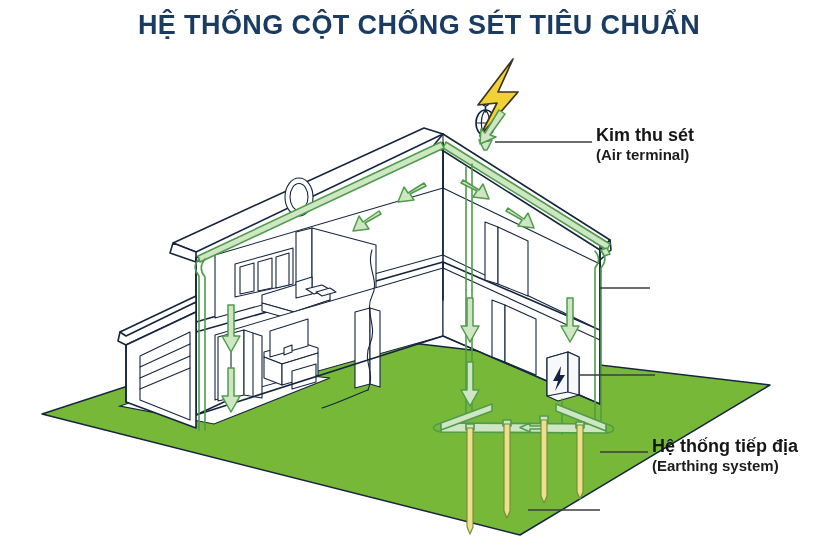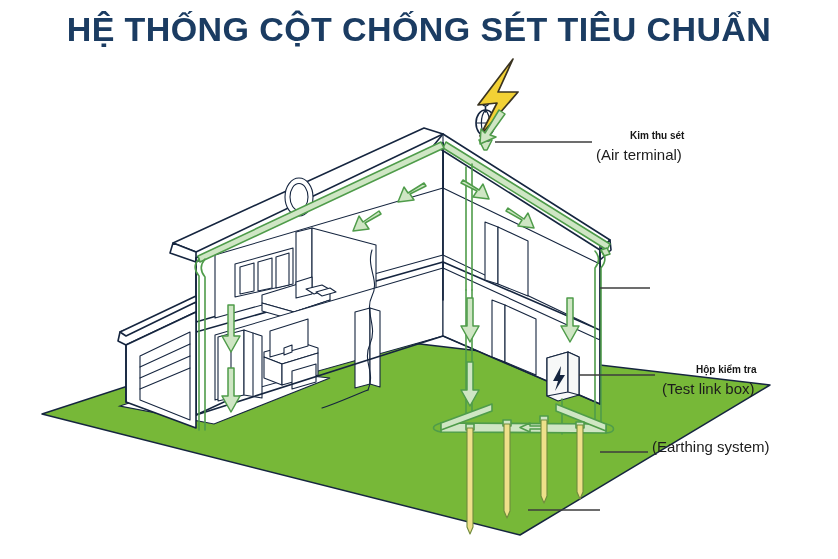--- a/index.html
+++ b/index.html
@@ -3,32 +3,31 @@
 <meta charset="utf-8">
 <style>
   html,body{margin:0;padding:0;}
   body{
     width:838px;height:559px;overflow:hidden;background:#ffffff;
     font-family:"Liberation Sans","DejaVu Sans",sans-serif;
   }
   #stage{position:relative;width:838px;height:559px;background:#fff;}
   #title{
     position:absolute;left:0;top:10px;width:838px;text-align:center;
-    font-size:34px;font-weight:bold;letter-spacing:.4px;
+    font-size:27px;font-weight:bold;letter-spacing:.4px;
     color:#1b3c62;font-family:"Liberation Sans","DejaVu Sans",sans-serif;
   }
   svg.scene{position:absolute;left:0;top:0;width:838px;height:559px;}
   .callout{position:absolute;}
   .callout .t1{
-    font-size:10px;font-weight:bold;color:#161616;white-space:nowrap;
+    font-size:18px;font-weight:bold;color:#161616;white-space:nowrap;
     line-height:19px;
-    margin-left:34px;
   }
   .callout .t2{
-    font-size:15px;font-weight:normal;color:#1c1c1c;white-space:nowrap;
+    font-size:15px;font-weight:bold;color:#1c1c1c;white-space:nowrap;
     line-height:19px;
   }
 </style>
 </head>
 <body>
 
 <div id="stage">
 
   <div id="title">HỆ THỐNG CỘT CHỐNG SÉT TIÊU CHUẨN</div>
 
@@ -263,23 +262,20 @@
   </svg>
 
   <div class="callout" style="left:596px;top:126px;">
     <div class="t1">Kim thu sét</div>
     <div class="t2">(Air terminal)</div>
   </div>
 
   <div class="callout" style="left:657px;top:272px;">
   </div>
 
-  <div class="callout" style="left:662px;top:360px;">
-    <div class="t1">Hộp kiểm tra</div>
-    <div class="t2">(Test link box)</div>
-  </div>
 
   <div class="callout" style="left:652px;top:437px;">
+    <div class="t1">Hệ thống tiếp địa</div>
     <div class="t2">(Earthing system)</div>
   </div>
 
 
 </div>
 
 </body></html>

